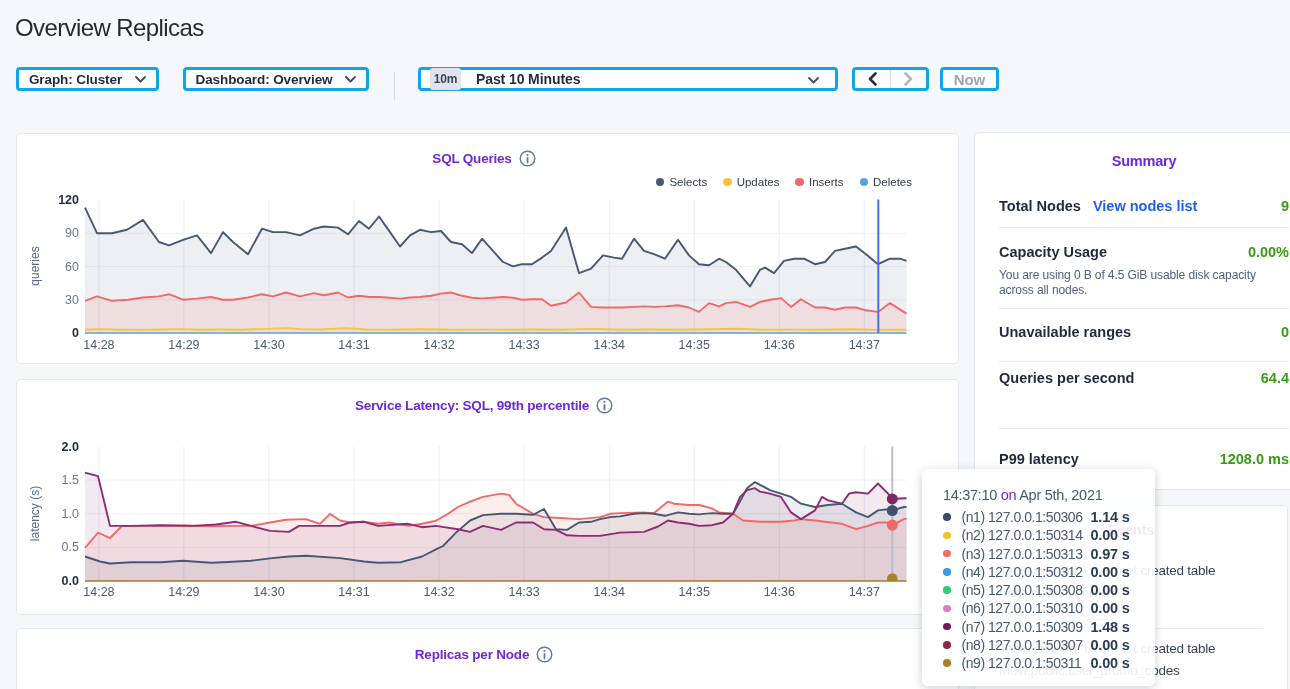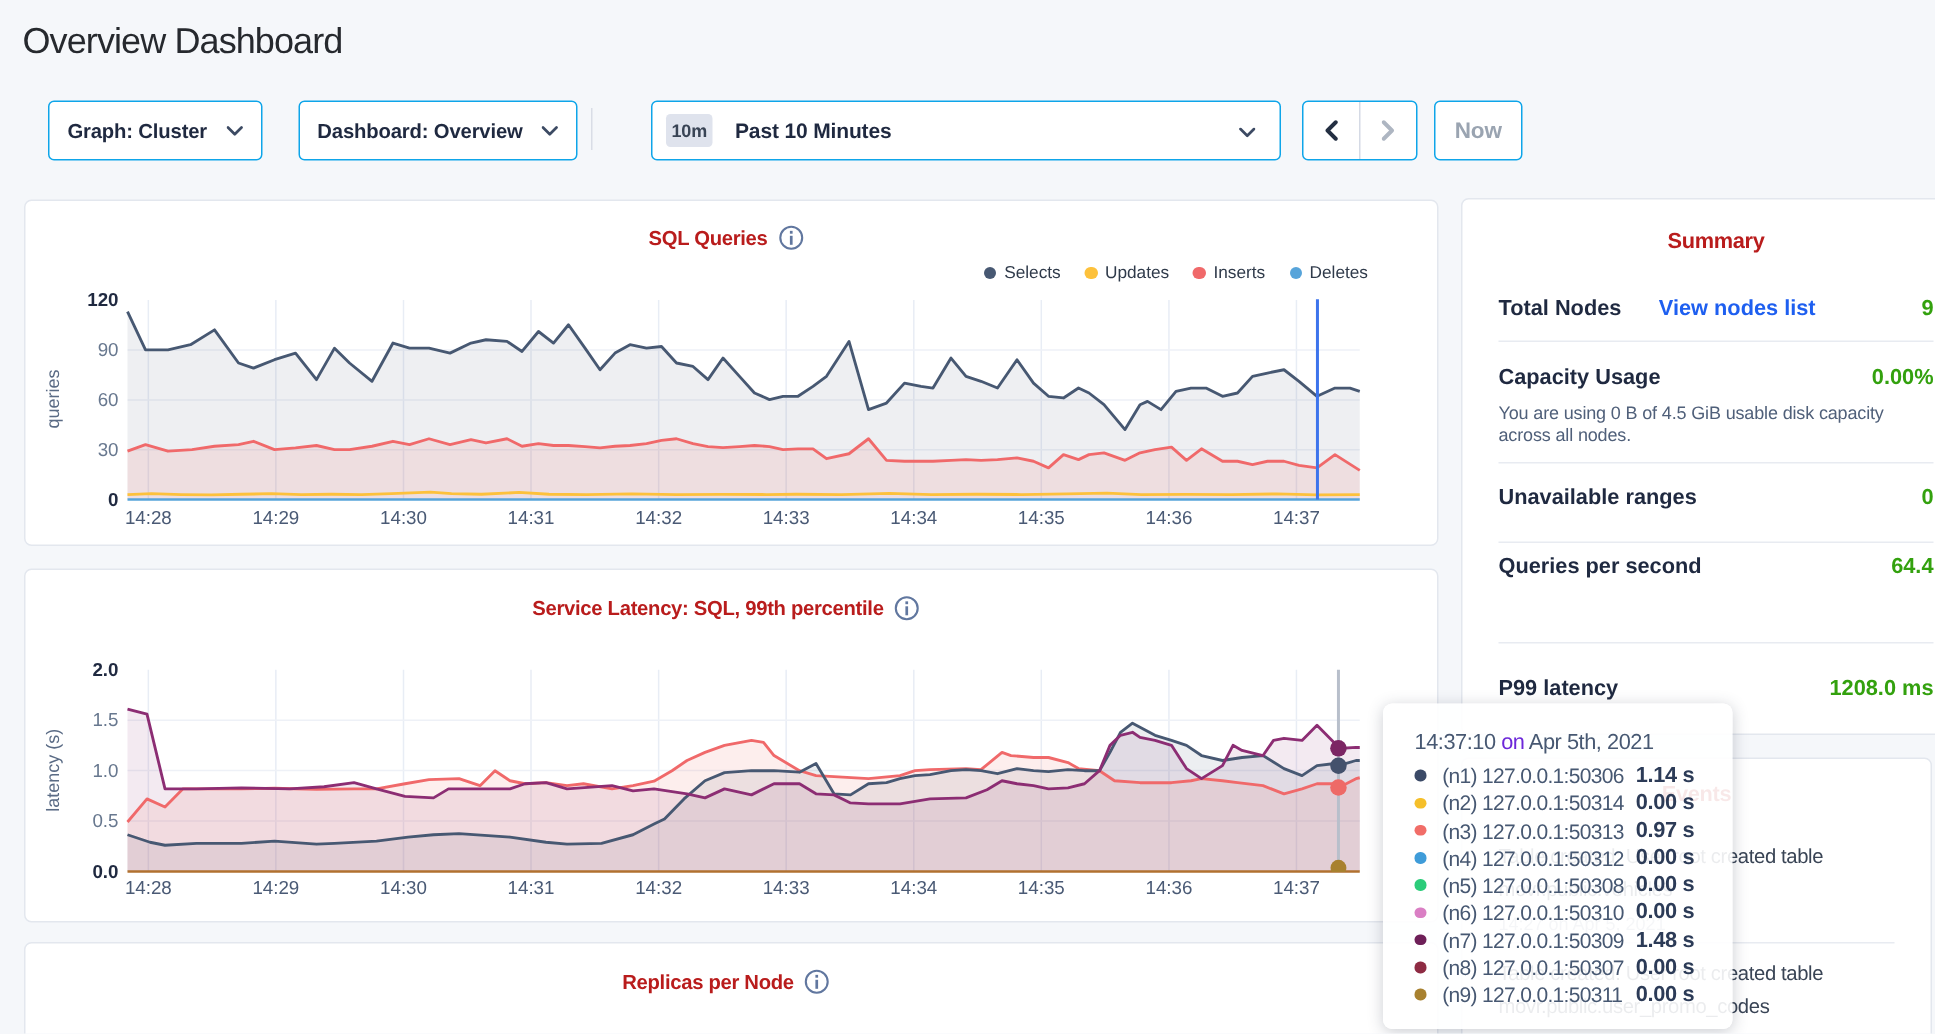--- a/index.html
+++ b/index.html
@@ -1,23 +1,23 @@
 <!DOCTYPE html>
 <html><head>
 <meta charset="utf-8">
 <style>
 * { margin:0; padding:0; box-sizing:border-box; }
 html,body { width:1290px; height:689px; overflow:hidden; }
 body { background:#f5f7fa; font-family:"Liberation Sans", sans-serif; position:relative; }
 .card { position:absolute; background:#fff; border:1px solid #e3e7ee; border-radius:5px; }
 h1 { position:absolute; left:15px; top:14px; font-size:24px; font-weight:400; color:#26292e; letter-spacing:-0.6px; }
-.ctl { position:absolute; top:67px; height:40px; background:#fff; border:1px solid #0ea5e9; border-radius:4px; display:flex; align-items:center; justify-content:center; font-size:13.5px; font-weight:700; color:#1f2940; letter-spacing:-0.1px;margin-left:16px; }
+.ctl { position:absolute; top:67px; height:24px; background:#fff; border:3px solid #0ea5e9; border-radius:4px; display:flex; align-items:center; justify-content:center; font-size:13.5px; font-weight:700; color:#1f2940; letter-spacing:-0.1px; }
 .sep { position:absolute; left:394px; top:72px; width:1px; height:28px; background:#d9dde6; }
 .chip { display:inline-block; background:#dfe3ed; border-radius:3px; font-size:12px; font-weight:700; color:#394455; padding:4px 0; width:31px; text-align:center; }
-.ctitle { position:absolute; left:0; width:100%; display:flex; align-items:center; justify-content:center; font-size:13.5px; font-weight:700; color:#b91c1c; letter-spacing:-0.2px; }
+.ctitle { position:absolute; left:0; width:100%; display:flex; align-items:center; justify-content:center; font-size:13.5px; font-weight:700; color:#6d28d9; letter-spacing:-0.2px; }
 .legend { position:absolute; right:46px; top:42px; display:flex; gap:16px; font-size:11.5px; color:#2f3a4a; }
 .li { display:flex; align-items:center; }
 .dot { width:8.5px; height:8.5px; border-radius:50%; display:inline-block; margin-right:5px; }
 .axlab { font-size:12.5px; fill:#4a5a75; }
 .ymid { font-size:12.5px; fill:#68788f; }
 .ymax { font-size:12.5px; font-weight:700; fill:#1f2940; }
 .unitlab { font-size:12px; fill:#5a6b85; }
 .srow { position:absolute; left:24px; right:24px; display:flex; align-items:center; font-size:14.5px; font-weight:700; color:#1f2940; }
 .sgreen { margin-left:auto; color:#33a10e; }
 .sdesc { position:absolute; left:24px; right:10px; font-size:12px; color:#50607a; line-height:14.5px; font-weight:400; letter-spacing:-0.1px; white-space:nowrap; }
@@ -27,21 +27,21 @@
 #tooltip { position:absolute; left:922px; top:469px; width:233px; height:217px; background:rgba(255,255,255,0.9); border-radius:6px; box-shadow:0 2px 10px rgba(50,60,80,0.25); z-index:10; padding:18px 0 0 21px; }
 .ttime { font-size:14.5px; color:#475872; margin-bottom:5px; letter-spacing:-0.3px; }
 .ttime .on { color:#6d28d9; }
 .trow { display:flex; align-items:center; height:18.25px; }
 .tdot { width:7.5px; height:7.5px; border-radius:50%; flex:none; margin-right:11px; }
 .tname { font-size:14px; color:#475872; letter-spacing:-0.45px; width:129px; }
 .tval { font-size:14.5px; font-weight:700; color:#2c3b57; letter-spacing:-0.2px; }
 </style>
 </head>
 <body>
-<h1>Overview Dashboard</h1>
+<h1>Overview Replicas</h1>
 
 <div class="ctl" style="left:16px;width:143px;">Graph:&nbsp;Cluster <span style="width:13px"></span><svg width="11" height="7" viewBox="0 0 11 7" style="flex:none">
       <path d="M1 1 L5.5 5.5 L10 1" fill="none" stroke="#3c4a63" stroke-width="1.8" stroke-linecap="round" stroke-linejoin="round"></path>
     </svg></div>
 <div class="ctl" style="left:183px;width:186px;">Dashboard:&nbsp;Overview <span style="width:13px"></span><svg width="11" height="7" viewBox="0 0 11 7" style="flex:none">
       <path d="M1 1 L5.5 5.5 L10 1" fill="none" stroke="#3c4a63" stroke-width="1.8" stroke-linecap="round" stroke-linejoin="round"></path>
     </svg></div>
 <div class="sep"></div>
 <div class="ctl" style="left:418px;width:420px;justify-content:flex-start;padding:0 16px 0 9px;">
   <span class="chip">10m</span>
@@ -176,21 +176,21 @@
   <div class="ctitle" style="top:17px;padding-right:7px;">Replicas per Node <svg width="17" height="17" viewBox="0 0 17 17" style="margin-left:7px;flex:none">
         <circle cx="8.5" cy="8.5" r="7.3" fill="none" stroke="#61779f" stroke-width="1.4"></circle>
         <rect x="7.6" y="7.2" width="1.8" height="6" fill="#61779f"></rect>
         <rect x="7.6" y="3.9" width="1.8" height="1.9" fill="#61779f"></rect>
       </svg></div>
   <div style="position:absolute;left:48px;top:58px;font-size:12.5px;font-weight:700;color:#1f2940;">14</div>
 </div>
 
 <div class="card" id="summary" style="left:974px;top:132px;width:340px;height:358px;">
   <div class="ctitle" style="top:20px;font-size:14.5px;">Summary</div>
-  <div class="srow" style="top:65px;gap:13px;">Total Nodes<span style="margin-left:12px;color:#1e5ff0;text-align:center;">View nodes list</span><span class="sgreen">9</span></div>
+  <div class="srow" style="top:65px;">Total Nodes<span style="margin-left:12px;color:#1e5ff0;text-align:center;">View nodes list</span><span class="sgreen">9</span></div>
   <div class="sdiv" style="top:94px;"></div>
   <div class="srow" style="top:111px;">Capacity Usage<span class="sgreen">0.00%</span></div>
   <div class="sdesc" style="top:135px;">You are using 0 B of 4.5 GiB usable disk capacity<br>across all nodes.</div>
   <div class="sdiv" style="top:175px;"></div>
   <div class="srow" style="top:191px;">Unavailable ranges<span class="sgreen">0</span></div>
   <div class="sdiv" style="top:228px;"></div>
   <div class="srow" style="top:237px;text-align:right;">Queries per second<span class="sgreen">64.4</span></div>
   <div class="sdiv" style="top:295px;"></div>
   <div class="srow" style="top:318px;">P99 latency<span class="sgreen">1208.0 ms</span></div>
 </div>

